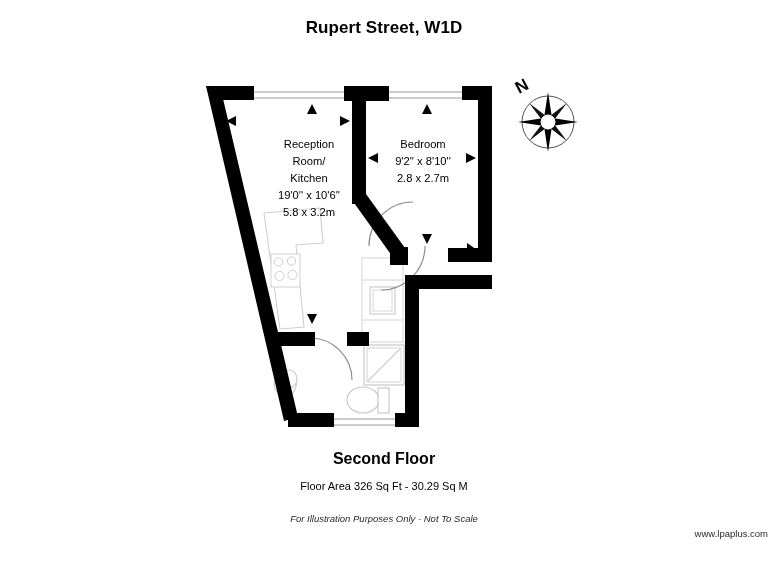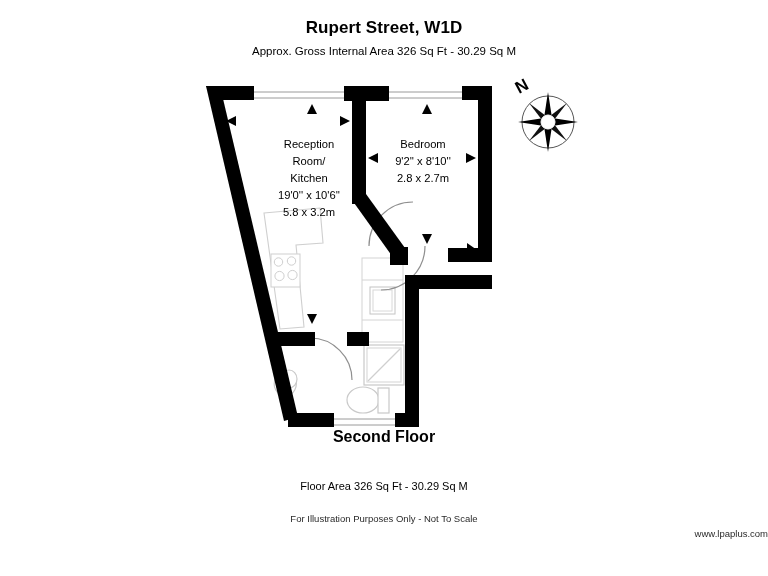--- a/index.html
+++ b/index.html
@@ -32,32 +32,33 @@
     font-size: 17px;
     font-weight: bold;
     letter-spacing: 0.1px;
   }
   #subtitle {
     top: 45px;
     font-size: 11.5px;
     font-weight: normal;
   }
   #floor-label {
-    top: 428px;
+    top: 450px;
     font-size: 16px;
     font-weight: bold;
   }
   #floor-area {
     top: 480px;
     font-size: 11px;
   }
   #disclaimer {
     top: 513px;
     font-size: 9.5px;
     color: #2a2a2a;
+    font-style: italic;
   }
   #website {
     top: 528px;
     font-size: 9.5px;
     color: #2a2a2a;
     text-align: right;
   }
   #plan-wrap {
     position: absolute;
     left: 192px;
@@ -79,21 +80,20 @@
     fill: #000;
     text-anchor: middle;
   }
 </style>
 </head>
 <body>
 
 <div id="page">
 
   <div class="hdr" id="title">Rupert Street, W1D</div>
-  <div class="hdr" id="subtitle">Approx. Gross Internal Area 326 Sq Ft - 30.29 Sq M</div>
 
   <div id="compass-wrap">
     <svg width="84" height="84" viewBox="0 0 84 84">
       <circle cx="48" cy="48" r="26" fill="#ffffff" stroke="#555" stroke-width="1"></circle>
 
       <g fill="#000000">
         <polygon points="48,18 52,44 48,48 44,44"></polygon>
         <polygon points="48,78 52,52 48,48 44,52"></polygon>
         <polygon points="18,48 44,44 48,48 44,52"></polygon>
         <polygon points="78,48 52,44 48,48 52,52"></polygon>

